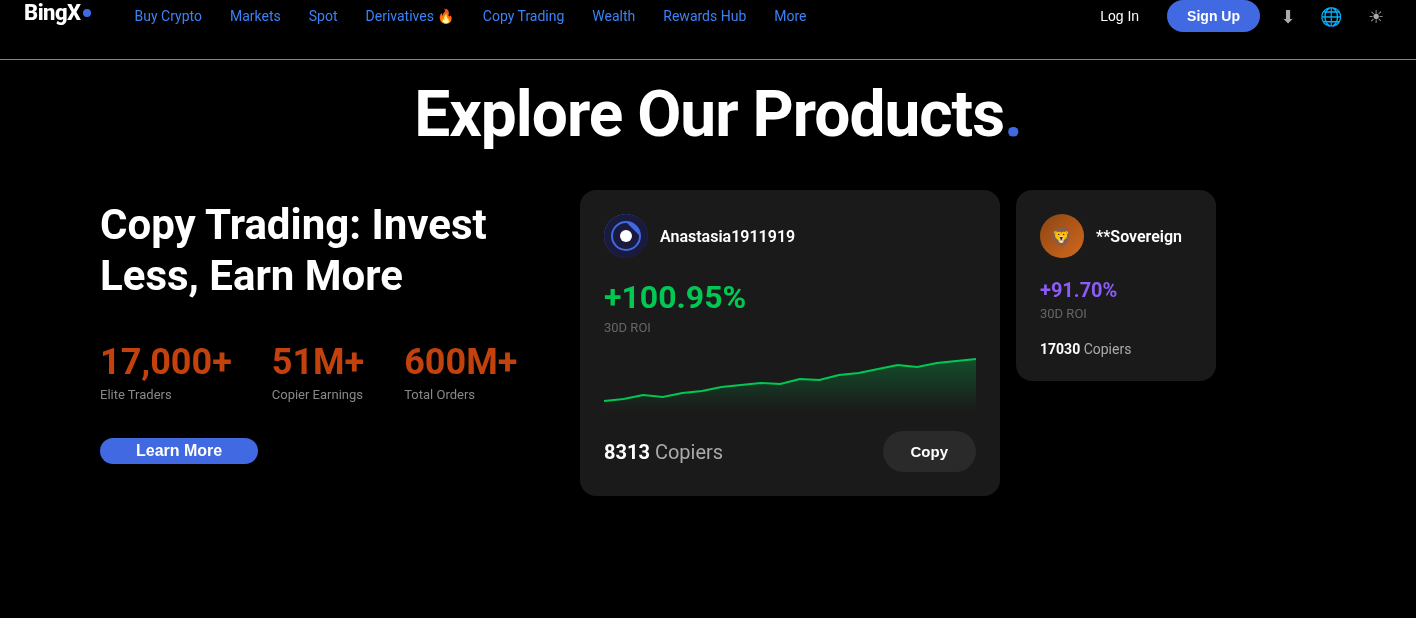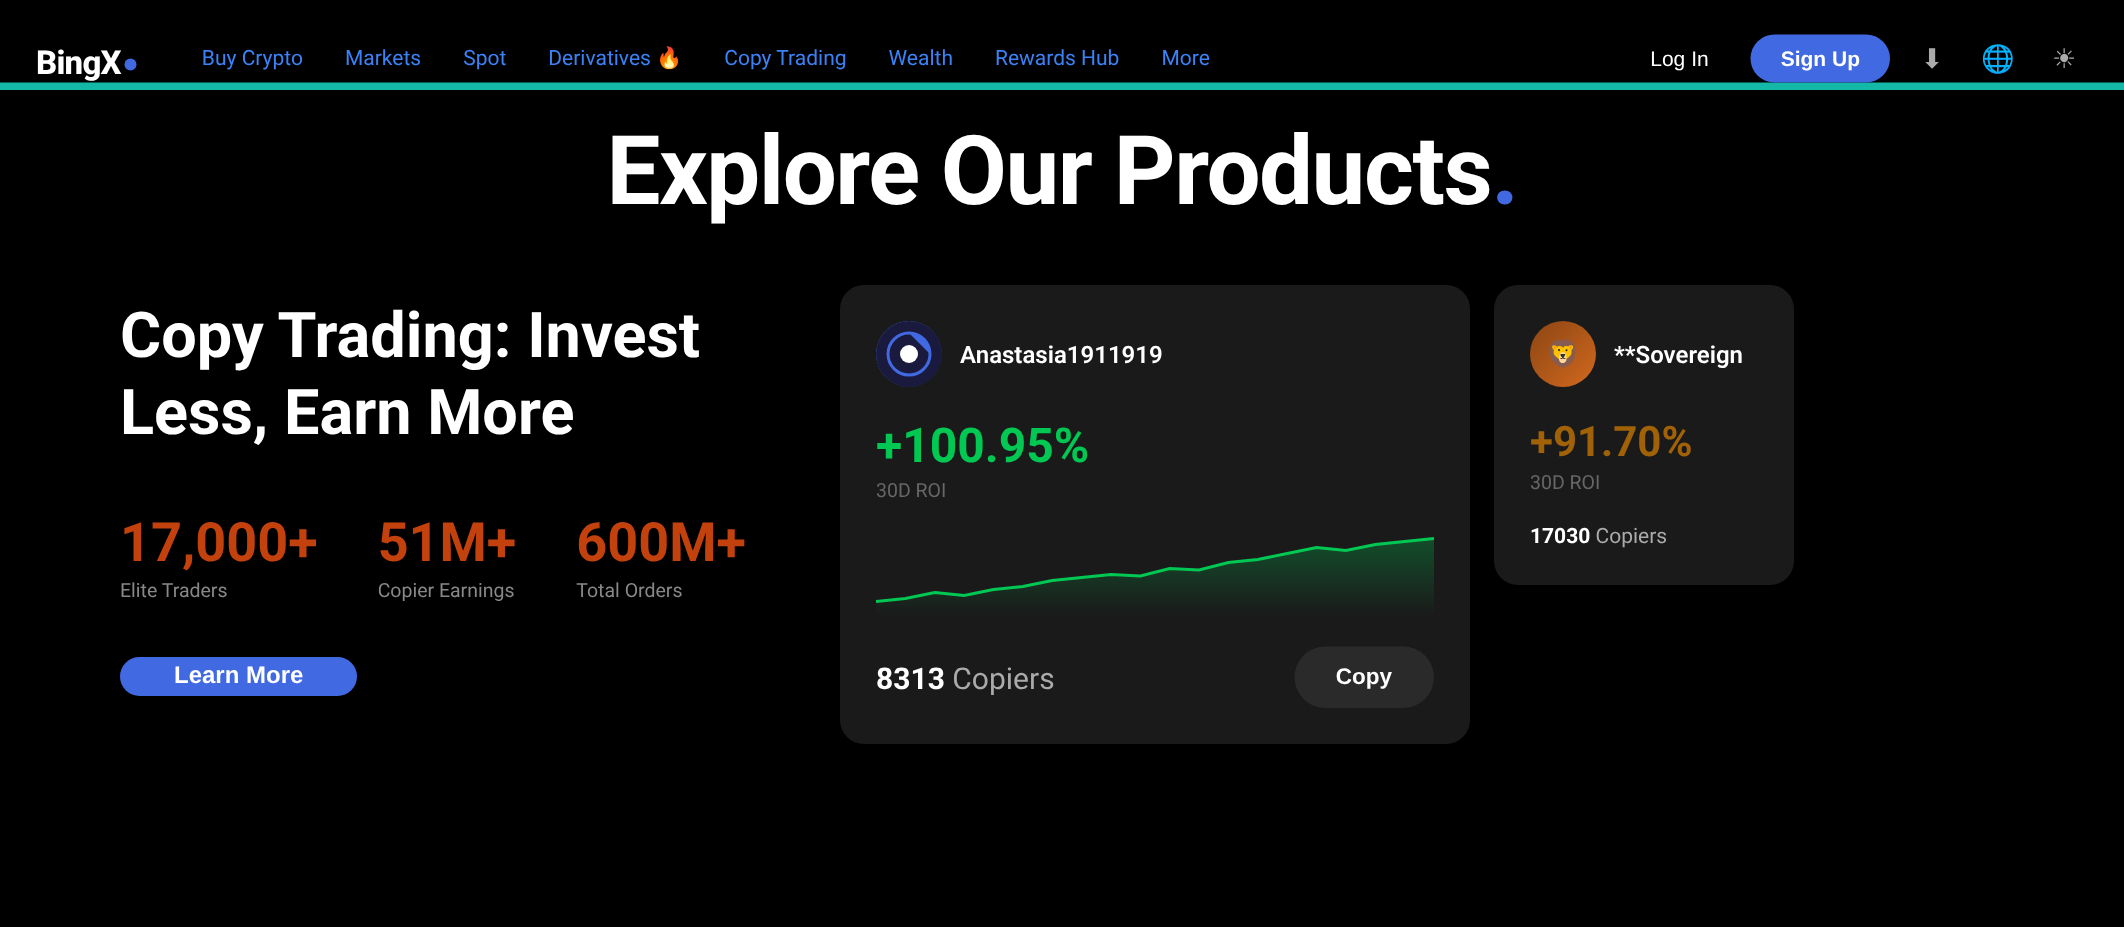--- a/index.html
+++ b/index.html
@@ -8,24 +8,24 @@
       color: #fff;
       font-family: -apple-system, BlinkMacSystemFont, 'Segoe UI', Roboto, sans-serif;
       width: 1416px;
       height: 618px;
       overflow: hidden;
     }
 
     
     .navbar {
       display: flex;
-      align-items: flex-end;
+      align-items: flex-start;
       height: 60px;
       padding: 0 24px;
-      border-bottom: 5px solid #14b8a6;
+      border-bottom: 1px solid #14b8a6;
       position: relative;
       z-index: 10;
     }
     .logo {
       display: flex;
       align-items: center;
       margin-right: 32px;
       cursor: pointer;
     }
     .logo-text {
@@ -90,20 +90,21 @@
       font-size: 18px;
       border-radius: 50%;
     }
 
     
     .hero {
       position: relative;
       padding: 20px 0 0 0;
       overflow: hidden;
       height: 558px;
+      margin-left: 20px;
     }
     .hero-title {
       text-align: center;
       font-size: 64px;
       font-weight: 700;
       color: #fff;
       line-height: 1.1;
       margin-bottom: 40px;
       letter-spacing: -1px;
     }
@@ -263,23 +264,23 @@
       color: #fff;
       font-size: 15px;
       font-weight: 600;
       border: none;
       border-radius: 24px;
       cursor: pointer;
     }
 
     
     .roi-value-partial {
-      font-size: 28px;
-      font-weight: 700;
-      color: #a16207;
+      font-size: 20px;
+      font-weight: 700;
+      color: #8b5cf6;
       margin-bottom: 4px;
     }
     .copiers-partial {
       font-size: 14px;
       color: #aaa;
       margin-top: 20px;
     }
     .copiers-partial strong {
       color: #fff;
     }

